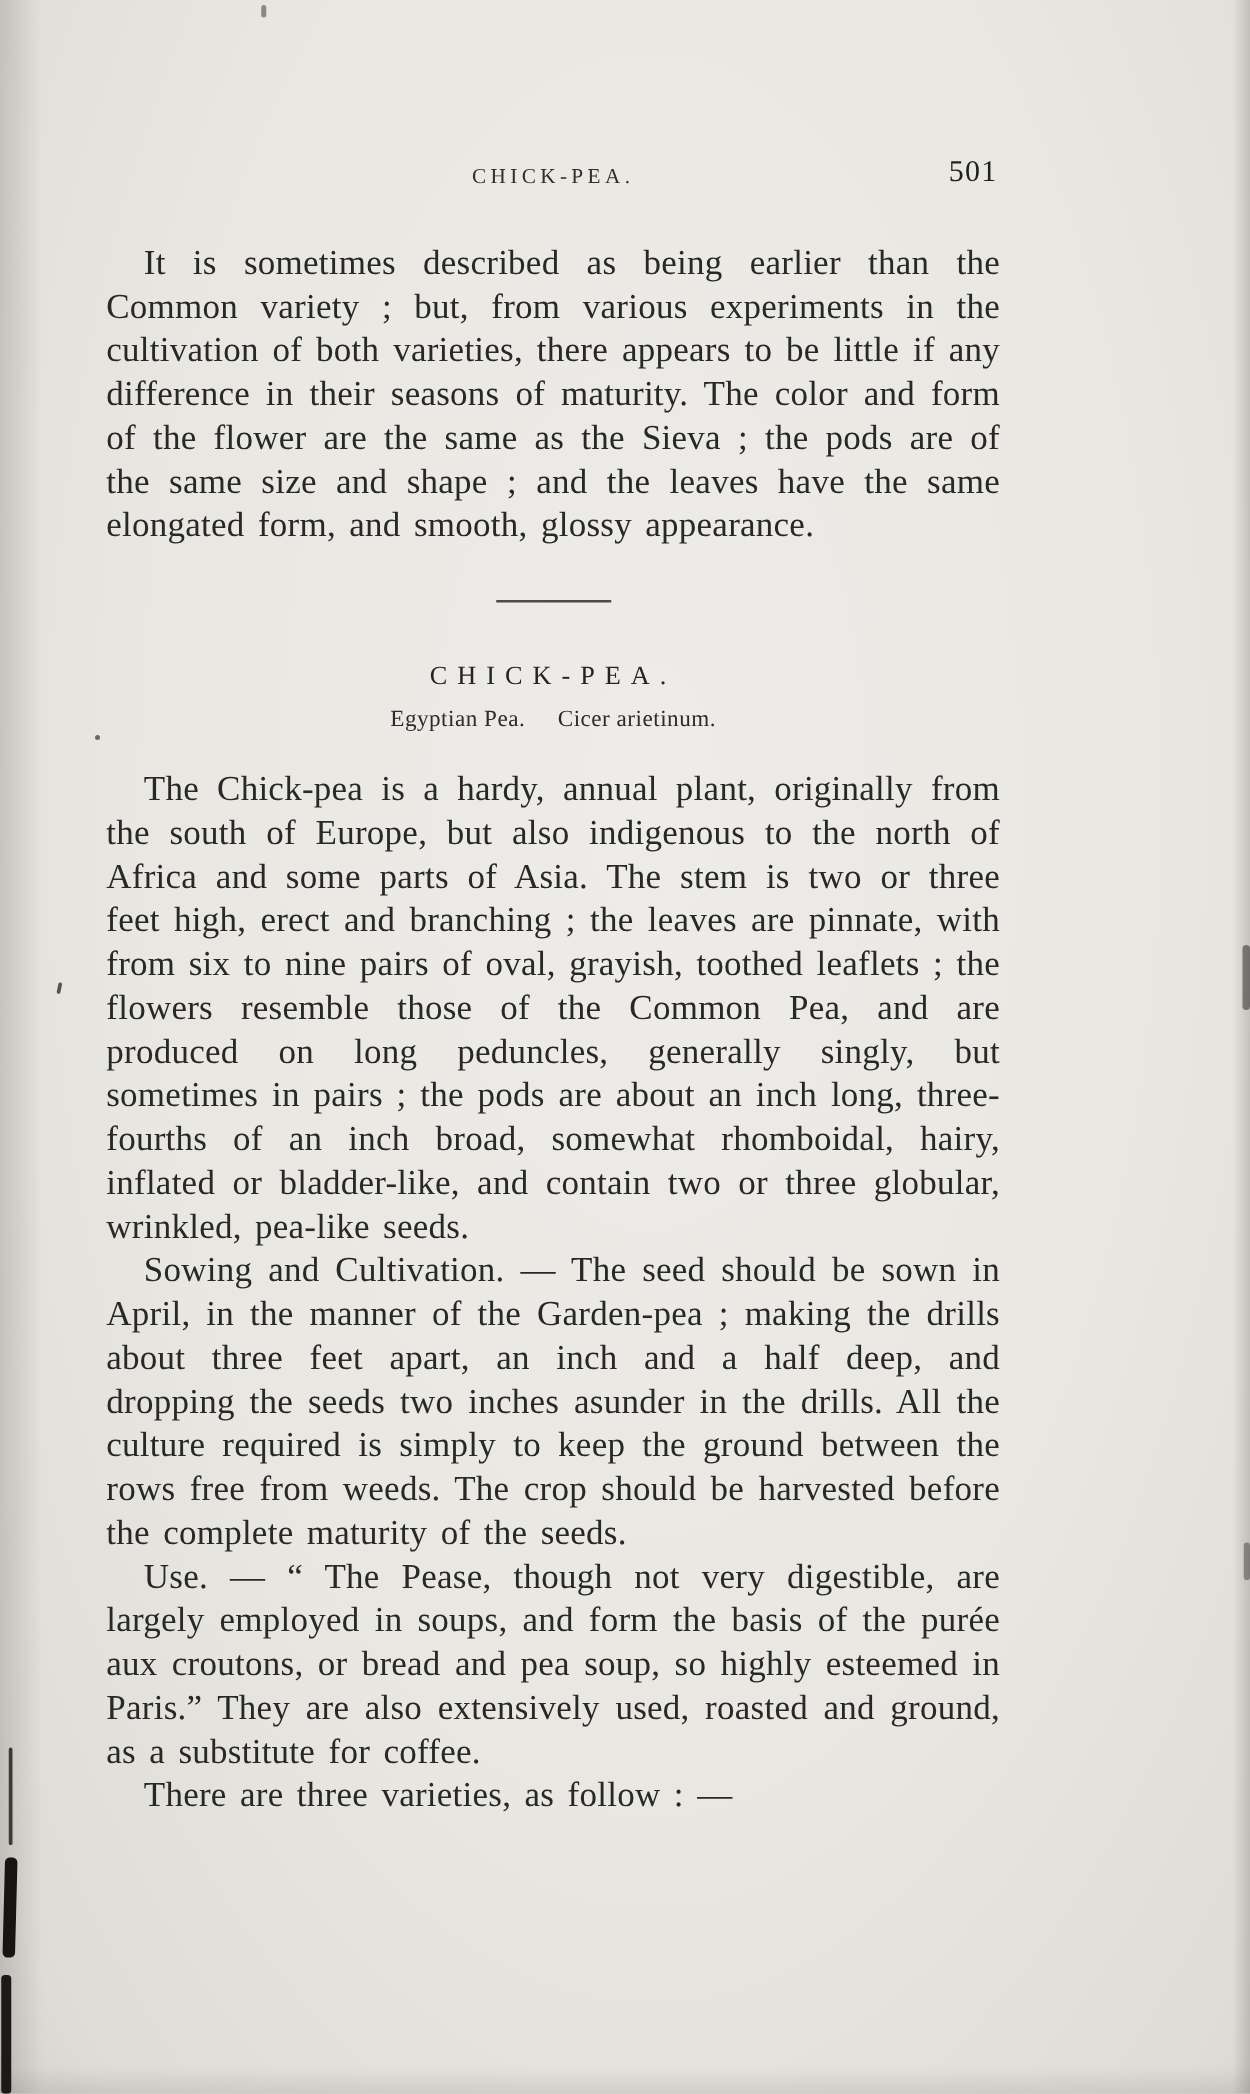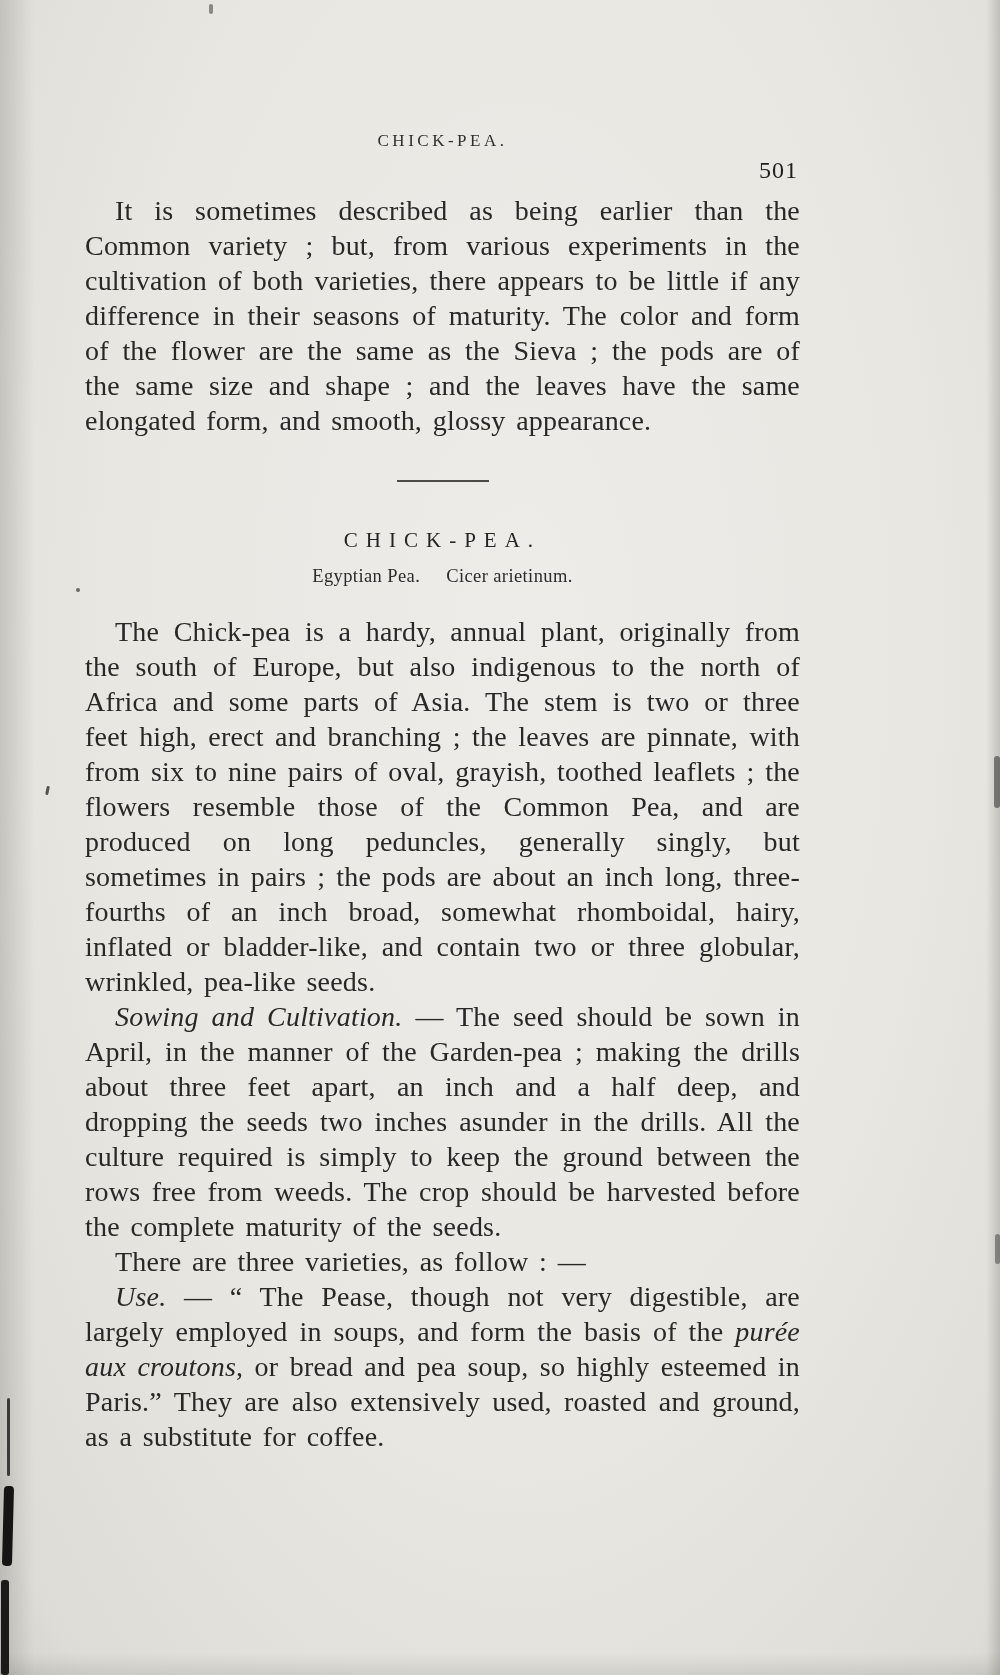--- a/index.html
+++ b/index.html
@@ -58,40 +58,39 @@
     letter-spacing: 3.5px;
     color: #2f2f2f;
   }
   .page-number {
     position: absolute;
     right: 2px;
     top: -6px;
     font-size: 24px;
     letter-spacing: 1px;
     color: #1f1f1f;
-    margin-top: 32px;
   }
 
   .text-block {
     position: absolute;
     top: 193px;
     left: 85px;
     width: 715px;
   }
   .para {
     margin: 0;
     font-size: 28px;
     line-height: 35px;
     text-align: justify;
     text-indent: 30px;
     word-spacing: 3.5px;
     letter-spacing: 0.2px;
     color: #282828;
   }
-  .italic { font-style: italic; }
+  .italic { }
 
   .divider {
     width: 92px;
     height: 0;
     border-top: 2px solid #4d4b48;
     margin: 42px auto 46px auto;
   }
   .section-heading {
     margin: 0;
     text-align: center;
@@ -144,23 +143,23 @@
     <h1 class="section-heading">CHICK-PEA.</h1>
 
     <div class="subheading">
       <span>Egyptian Pea.</span><span class="sub-latin">Cicer arietinum.</span>
     </div>
 
     <p class="para after-subheading">The Chick-pea is a hardy, annual plant, originally from the south of Europe, but also indigenous to the north of Africa and some parts of Asia.  The stem is two or three feet high, erect and branching ; the leaves are pinnate, with from six to nine pairs of oval, grayish, toothed leaflets ; the flowers resemble those of the Common Pea, and are produced on long peduncles, generally singly, but sometimes in pairs ; the pods are about an inch long, three-fourths of an inch broad, somewhat rhomboidal, hairy, inflated or bladder-like, and contain two or three globular, wrinkled, pea-like seeds.</p>
 
     <p class="para"><span class="italic">Sowing and Cultivation.</span><span> — The seed should be sown in April, in the manner of the Garden-pea ; making the drills about three feet apart, an inch and a half deep, and dropping the seeds two inches asunder in the drills.  All the culture required is simply to keep the ground between the rows free from weeds.  The crop should be harvested before the complete maturity of the seeds.</span></p>
 
+    <p class="para"><span class="italic">Use.</span><span> — “ The Pease, though not very digestible, are largely employed in soups, and form the basis of the </span><span class="italic">purée aux croutons</span><span>, or bread and pea soup, so highly esteemed in Paris.”   They are also extensively used, roasted and ground, as a substitute for coffee.</span></p>
+
     <p class="para">There are three varieties, as follow : —</p>
-
-    <p class="para"><span class="italic">Use.</span><span> — “ The Pease, though not very digestible, are largely employed in soups, and form the basis of the </span><span class="italic">purée aux croutons</span><span>, or bread and pea soup, so highly esteemed in Paris.”   They are also extensively used, roasted and ground, as a substitute for coffee.</span></p>
 
   </main>
 
   <div class="artifact mark-thin-line"></div>
   <div class="artifact mark-blot-1"></div>
   <div class="artifact mark-blot-2"></div>
   <div class="artifact mark-top-speck"></div>
   <div class="artifact mark-left-dot"></div>
   <div class="artifact mark-left-tick"></div>
   <div class="artifact mark-right-1"></div>

